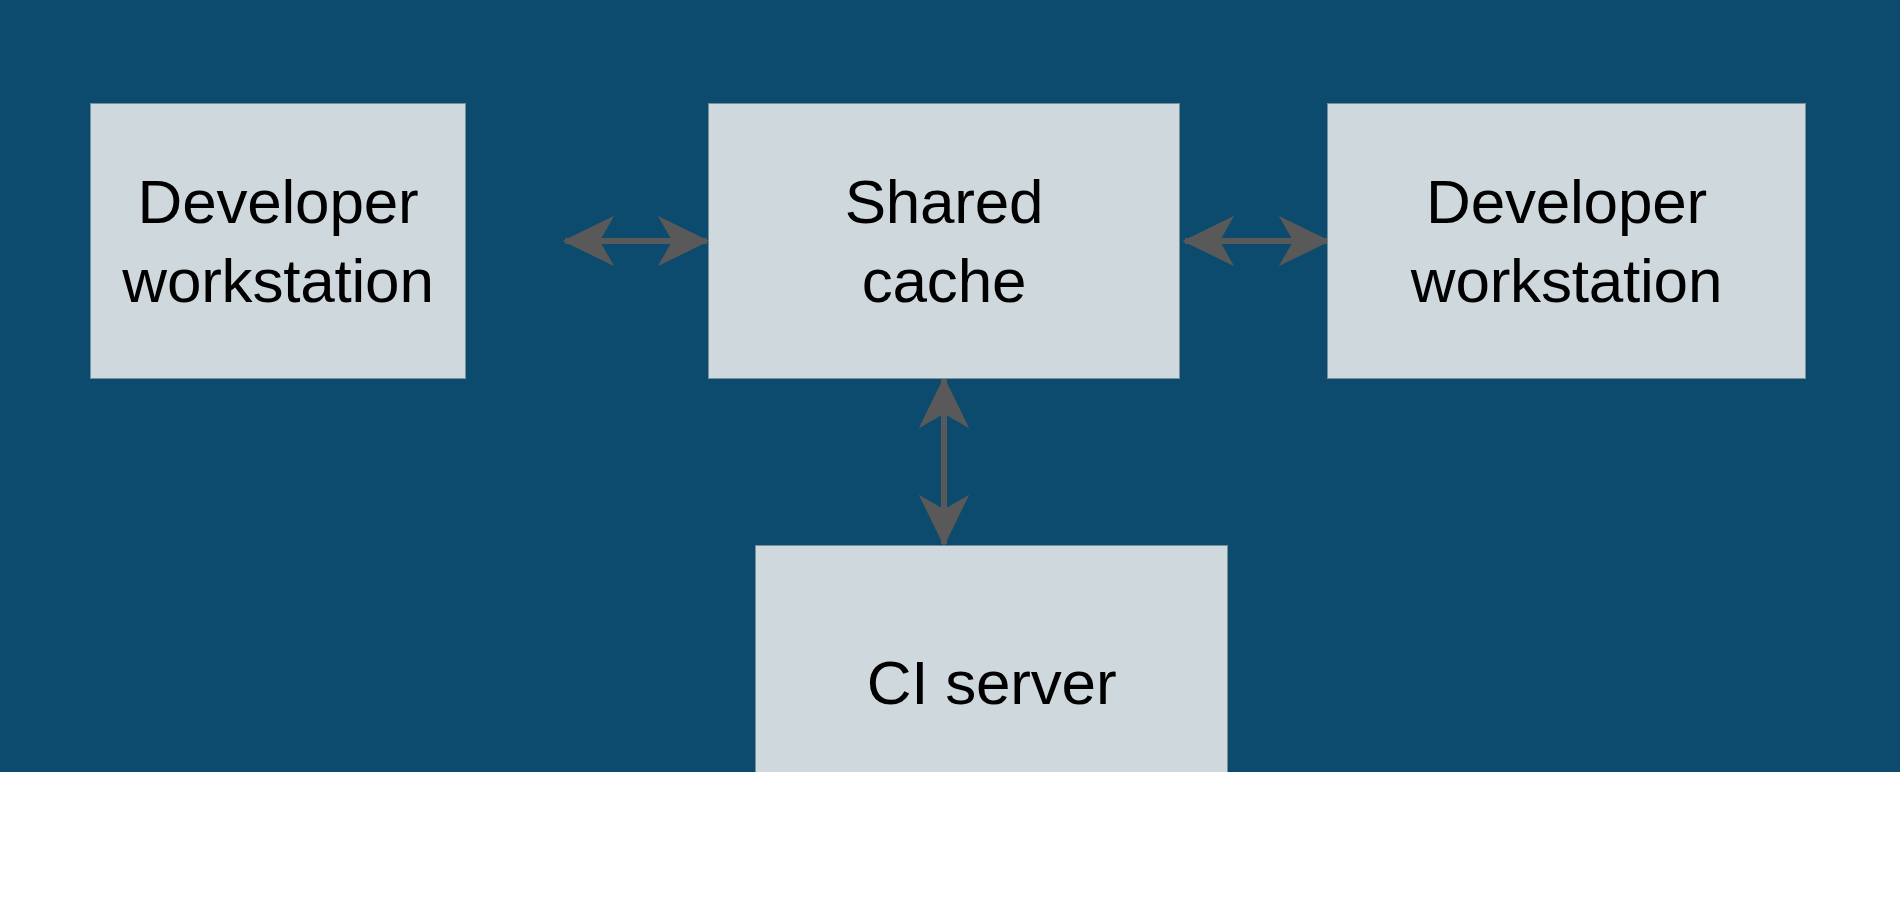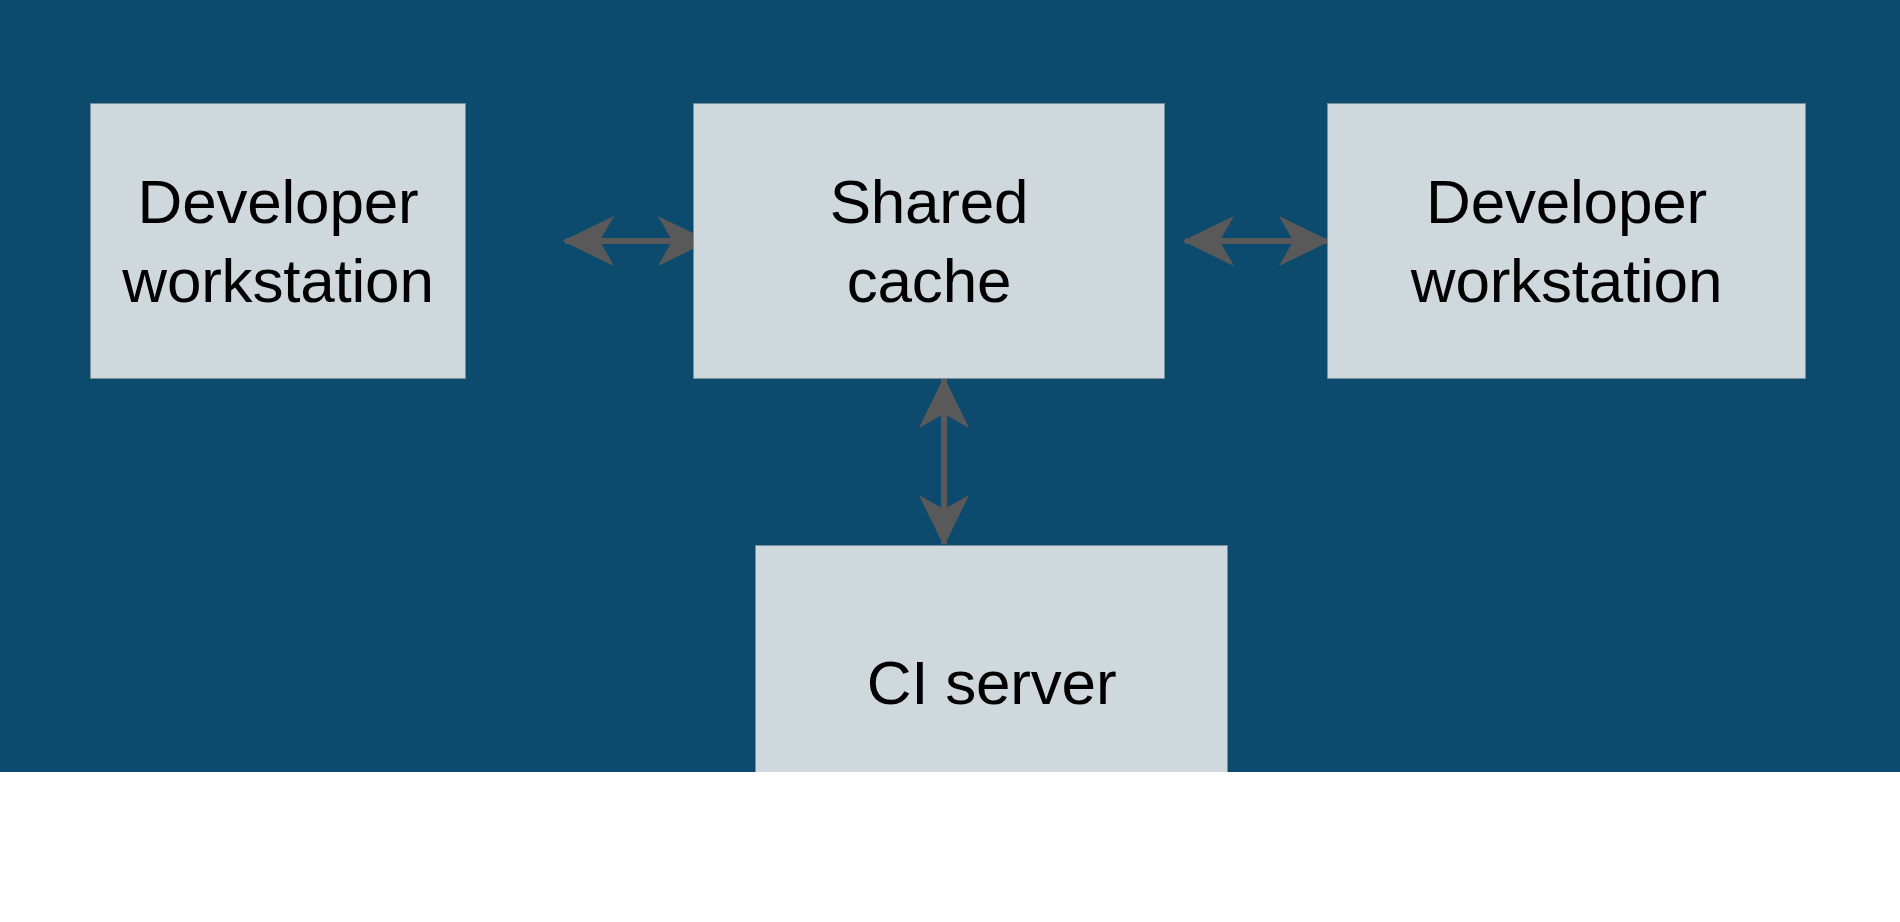--- a/index.html
+++ b/index.html
@@ -68,21 +68,21 @@
     <line id="edge-0" stroke="#595959" stroke-width="6" marker-start="url(#arrow-start)" marker-end="url(#arrow-end)" x1="565" y1="241" x2="707" y2="241"></line>
     <line id="edge-1" stroke="#595959" stroke-width="6" marker-start="url(#arrow-start)" marker-end="url(#arrow-end)" x1="1185" y1="241" x2="1328" y2="241"></line>
     <line id="edge-2" stroke="#595959" stroke-width="6" marker-start="url(#arrow-start)" marker-end="url(#arrow-end)" x1="944" y1="379" x2="944" y2="544"></line>
   </svg>
 
   <div class="node" id="node-0" style="left: 90px; top: 103px; width: 376px; height: 276px; background: rgb(207, 216, 220); border-color: rgb(120, 144, 156); color: rgb(0, 0, 0);">
     <span class="node-label">Developer
 workstation</span>
   </div>
 
-  <div class="node" id="node-1" style="left: 693px; top: 103px; width: 472px; height: 276px; background: rgb(207, 216, 220); border-color: rgb(120, 144, 156); color: rgb(0, 0, 0);">
+  <div class="node" id="node-1" style="left: 708px; top: 103px; width: 472px; height: 276px; background: rgb(207, 216, 220); border-color: rgb(120, 144, 156); color: rgb(0, 0, 0);">
     <span class="node-label">Shared
 cache</span>
   </div>
 
   <div class="node" id="node-2" style="left: 1327px; top: 103px; width: 479px; height: 276px; background: rgb(207, 216, 220); border-color: rgb(120, 144, 156); color: rgb(0, 0, 0);">
     <span class="node-label">Developer
 workstation</span>
   </div>
 
   <div class="node" id="node-3" style="left: 707px; top: 545px; width: 473px; height: 276px; background: rgb(207, 216, 220); border-color: rgb(120, 144, 156); color: rgb(0, 0, 0); margin-left: 48px;">

